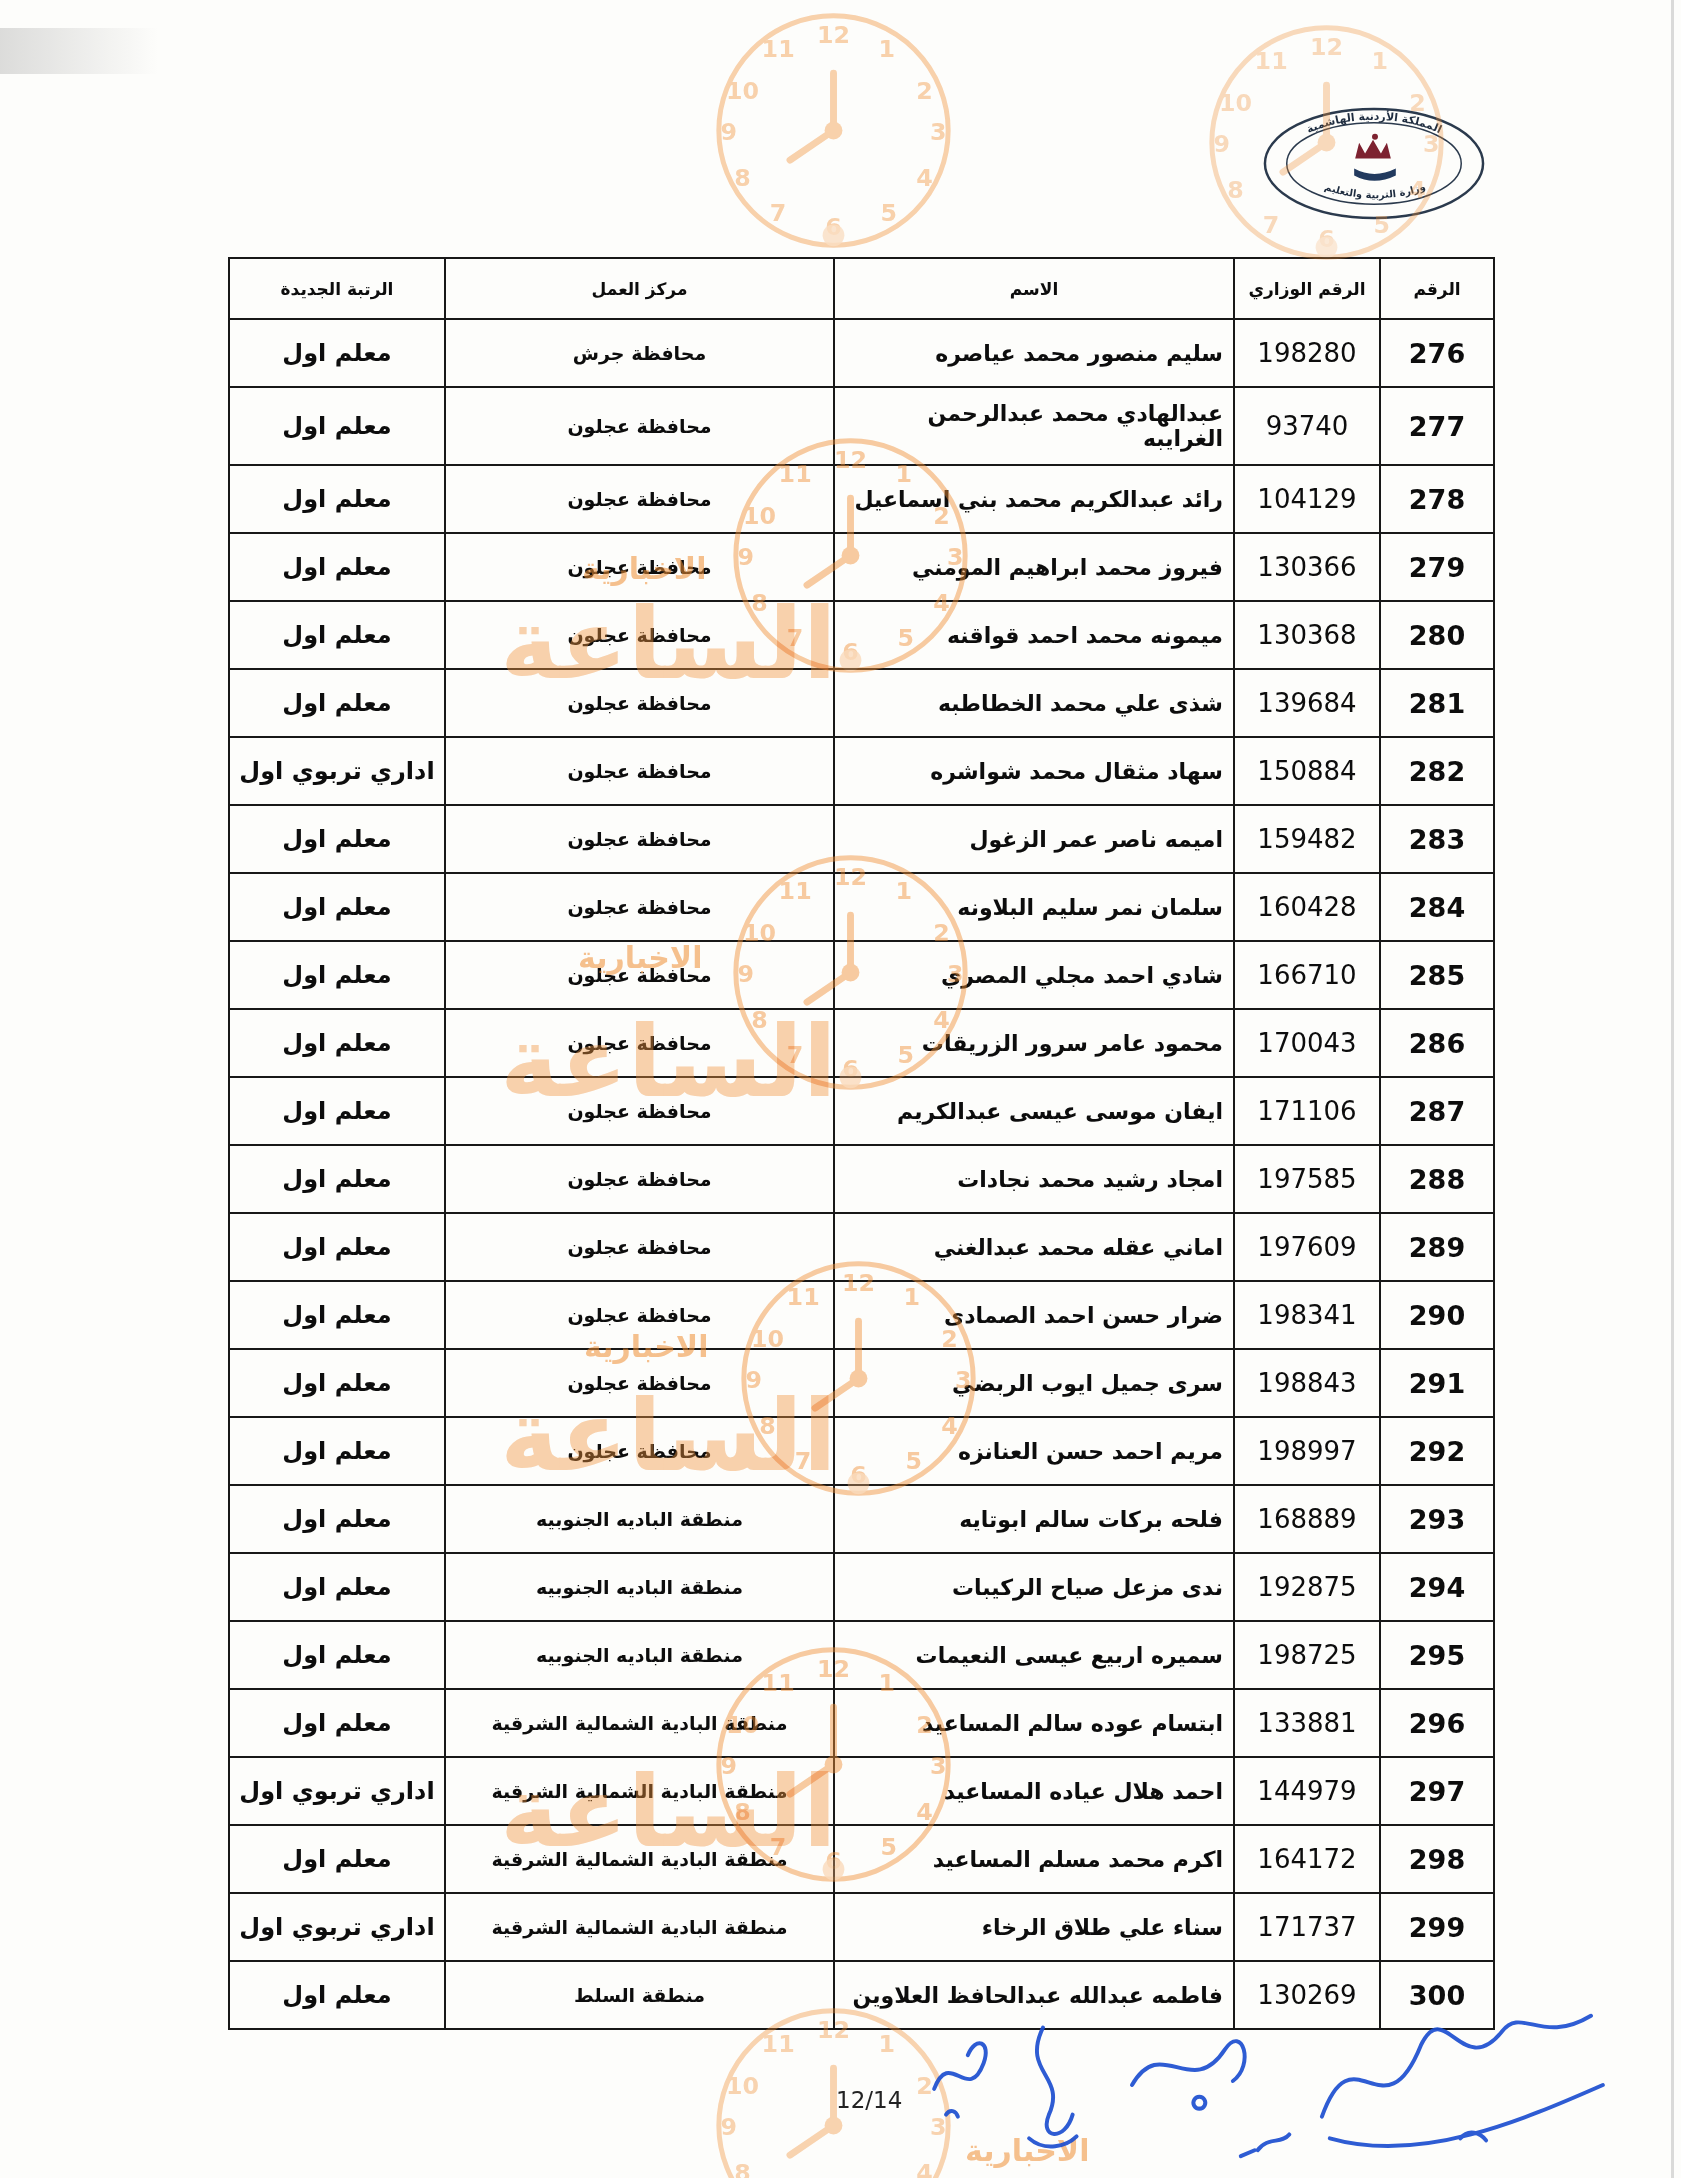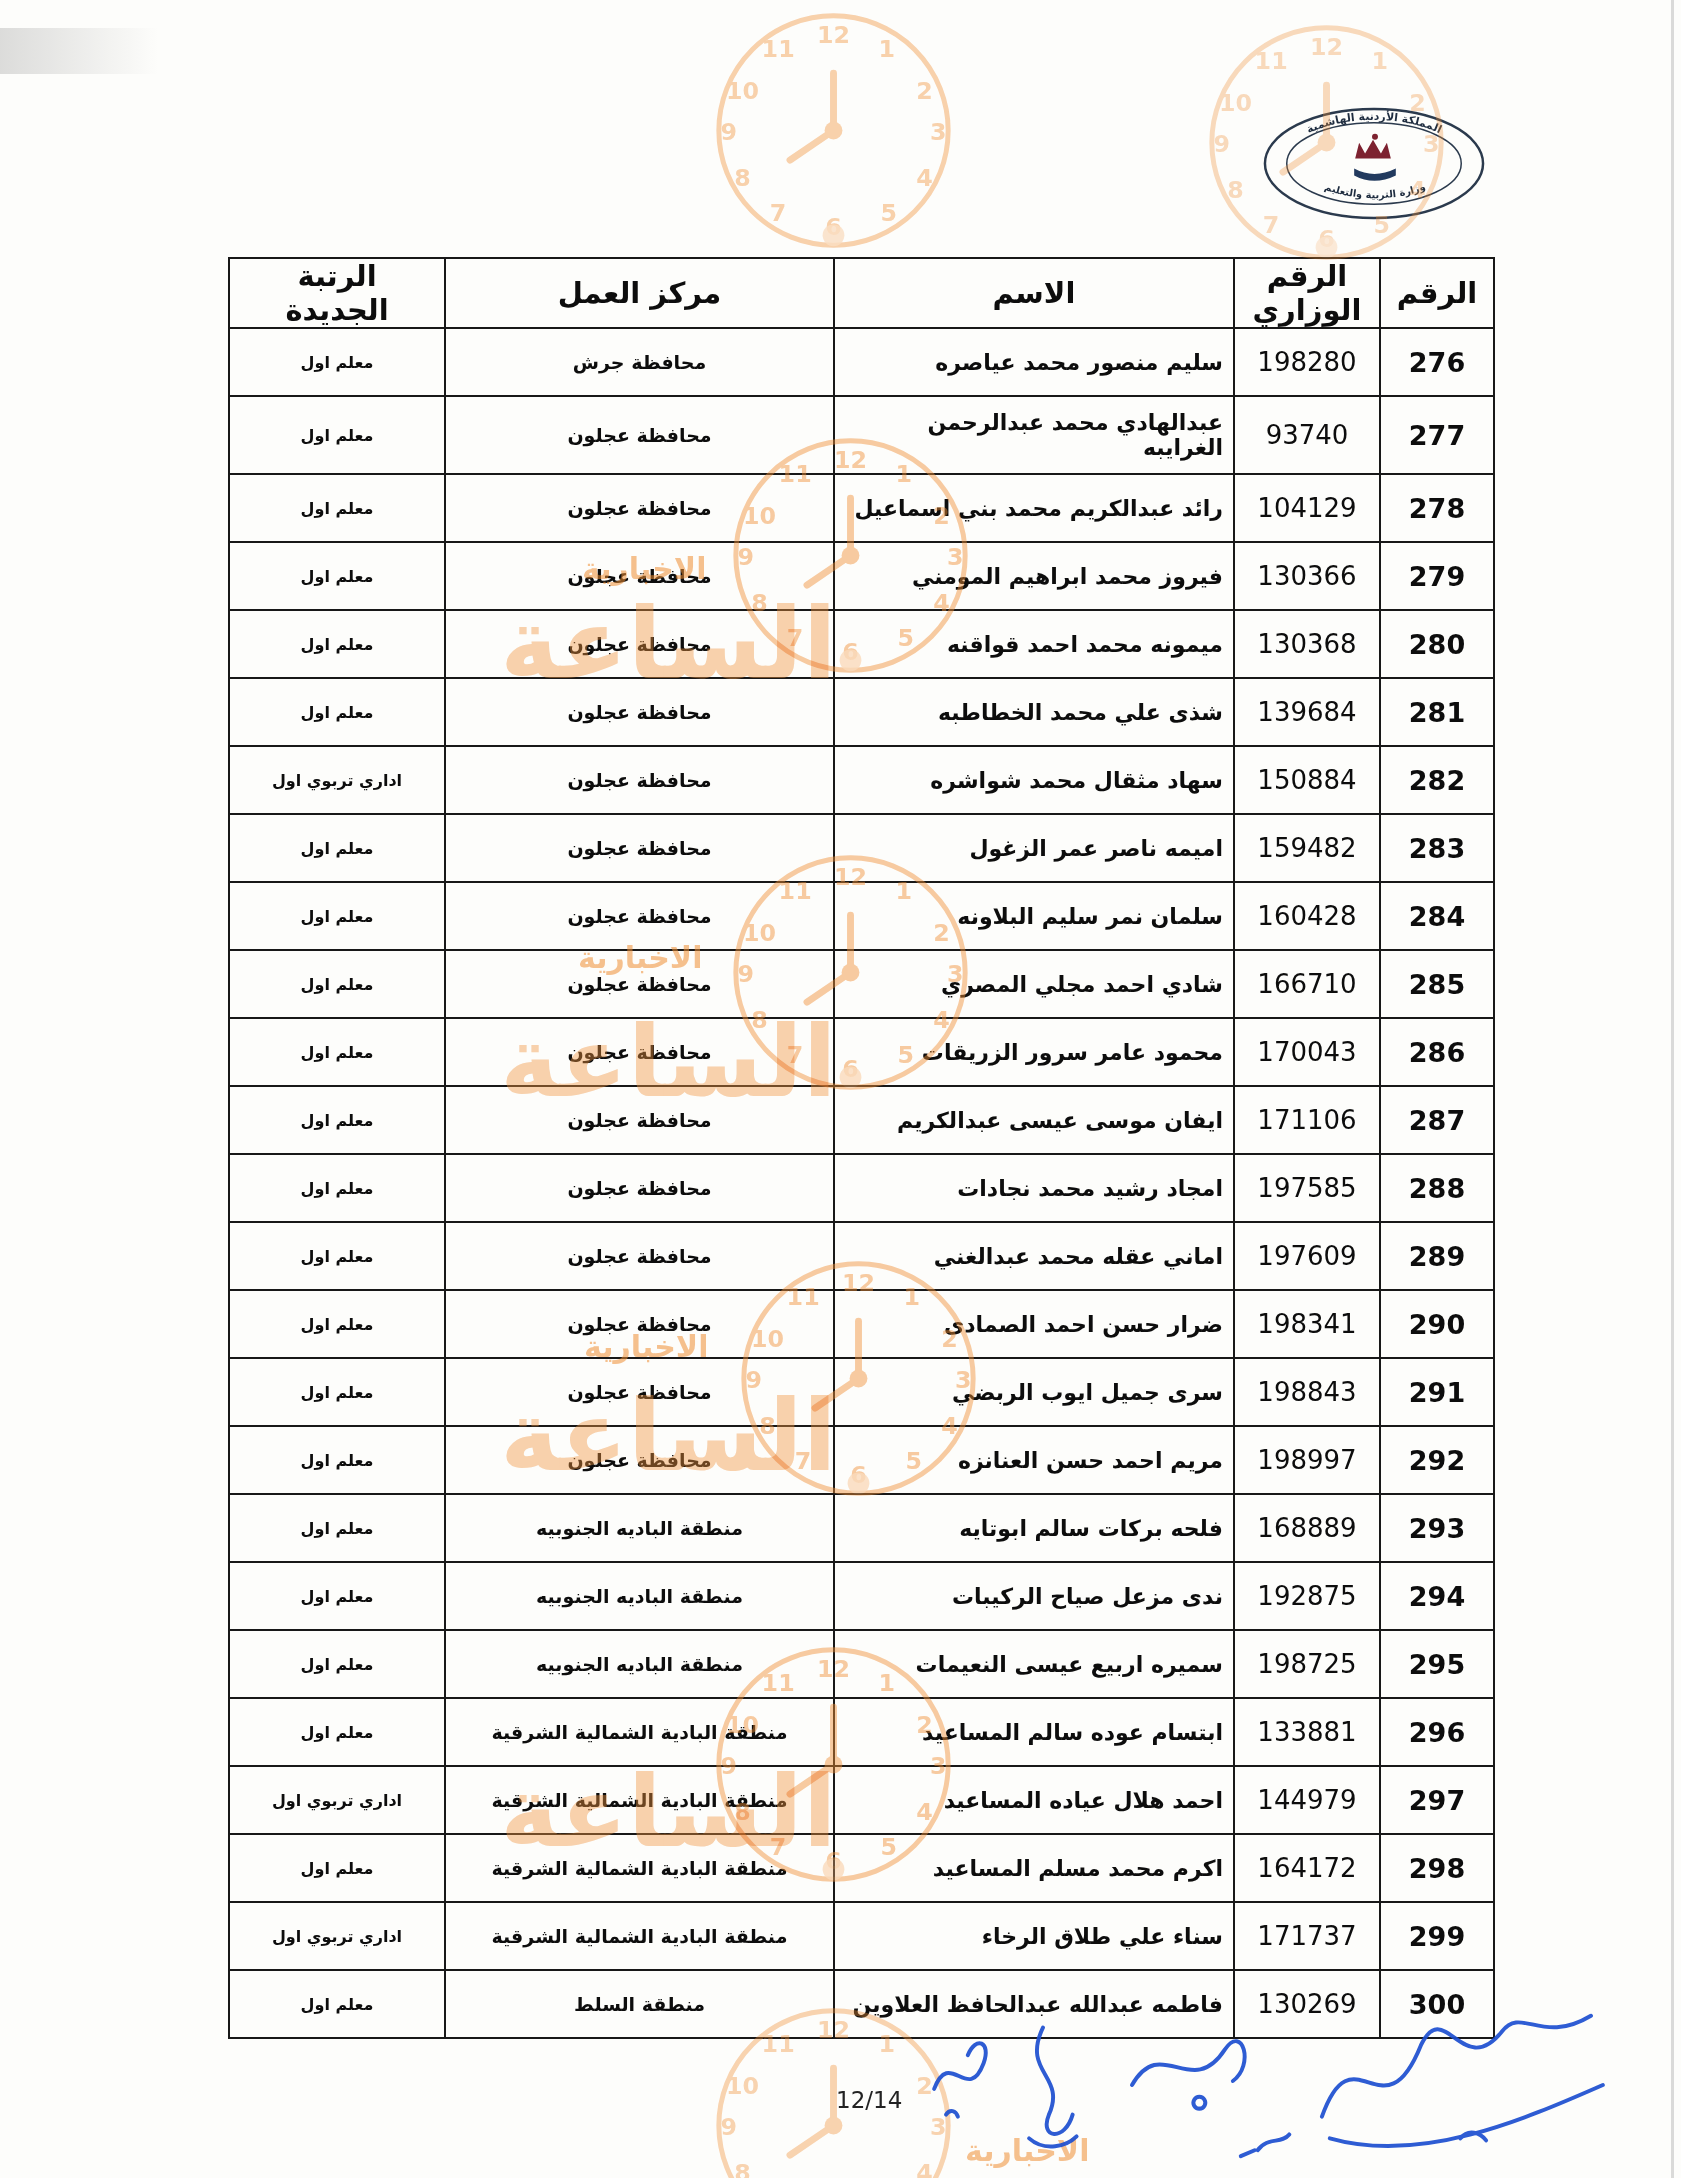--- a/index.html
+++ b/index.html
@@ -18,27 +18,27 @@
   .content { position:relative; z-index:2; }
 
   .doc-title { position:absolute; left:282px; top:121px; width:817px;
                text-align:center; font-weight:bold; font-size:31px; line-height:1.6; color:#0c0c0c; }
 
   .logo { position:absolute; left:1259px; top:103px; width:230px; height:121px; }
 
   .doc-table { position:absolute; left:228px; top:257px; width:1264px;
                border-collapse:collapse; table-layout:fixed; background:transparent; }
   .doc-table th, .doc-table td { border:2px solid #181818; vertical-align:middle; }
-  .doc-table th { height:61px; font-size:29px; font-weight:bold; text-align:center; padding:0 12px; }
+  .doc-table th { height:61px; font-size:17px; font-weight:bold; text-align:center; padding:0 12px; }
   .doc-table td { height:68px; }
   .cell-num      { font-size:27px; font-weight:bold; text-align:center; }
   .cell-ministry { font-size:26px; font-weight:normal; text-align:center; }
   .cell-name     { font-size:22px; font-weight:bold; text-align:right; padding:13px 10px;border-radius:6px; }
   .cell-center   { font-size:19px; font-weight:bold; text-align:center; }
-  .cell-rank     { font-size:16px; font-weight:bold; text-align:center;margin-left:25px; }
+  .cell-rank     { font-size:24px; font-weight:bold; text-align:center;margin-left:25px; }
 
   .page-number { position:absolute; left:824px; top:2087px; font-size:23px; color:#222;
                  direction:ltr; font-weight:500;margin-left:12px; }
 
   
   .watermarks { position:absolute; inset:0; z-index:3; pointer-events:none; }
   .wm-clock { position:absolute; width:257px; height:257px; opacity:.46; mix-blend-mode:multiply; }
   .wm-big   { position:absolute; font-size:99px; font-weight:bold; color:#f0923c; opacity:.42;
               white-space:nowrap; mix-blend-mode:multiply; line-height:1; }
   .wm-small { position:absolute; font-size:30px; font-weight:bold; color:#ef8d33; opacity:.55;

